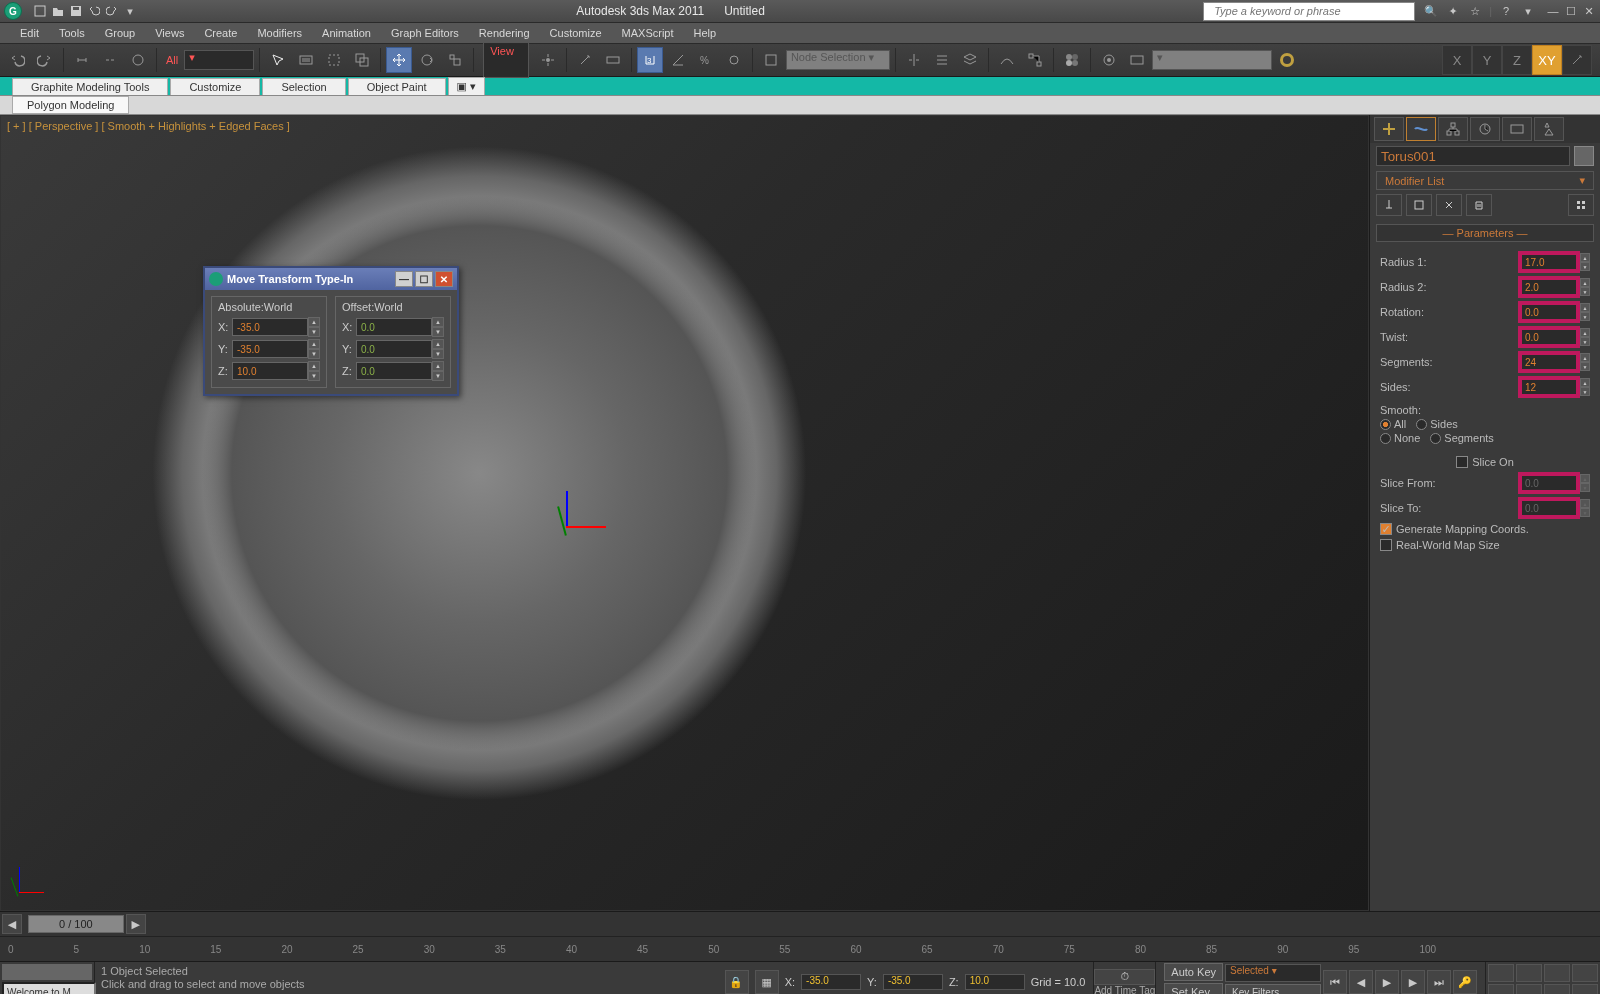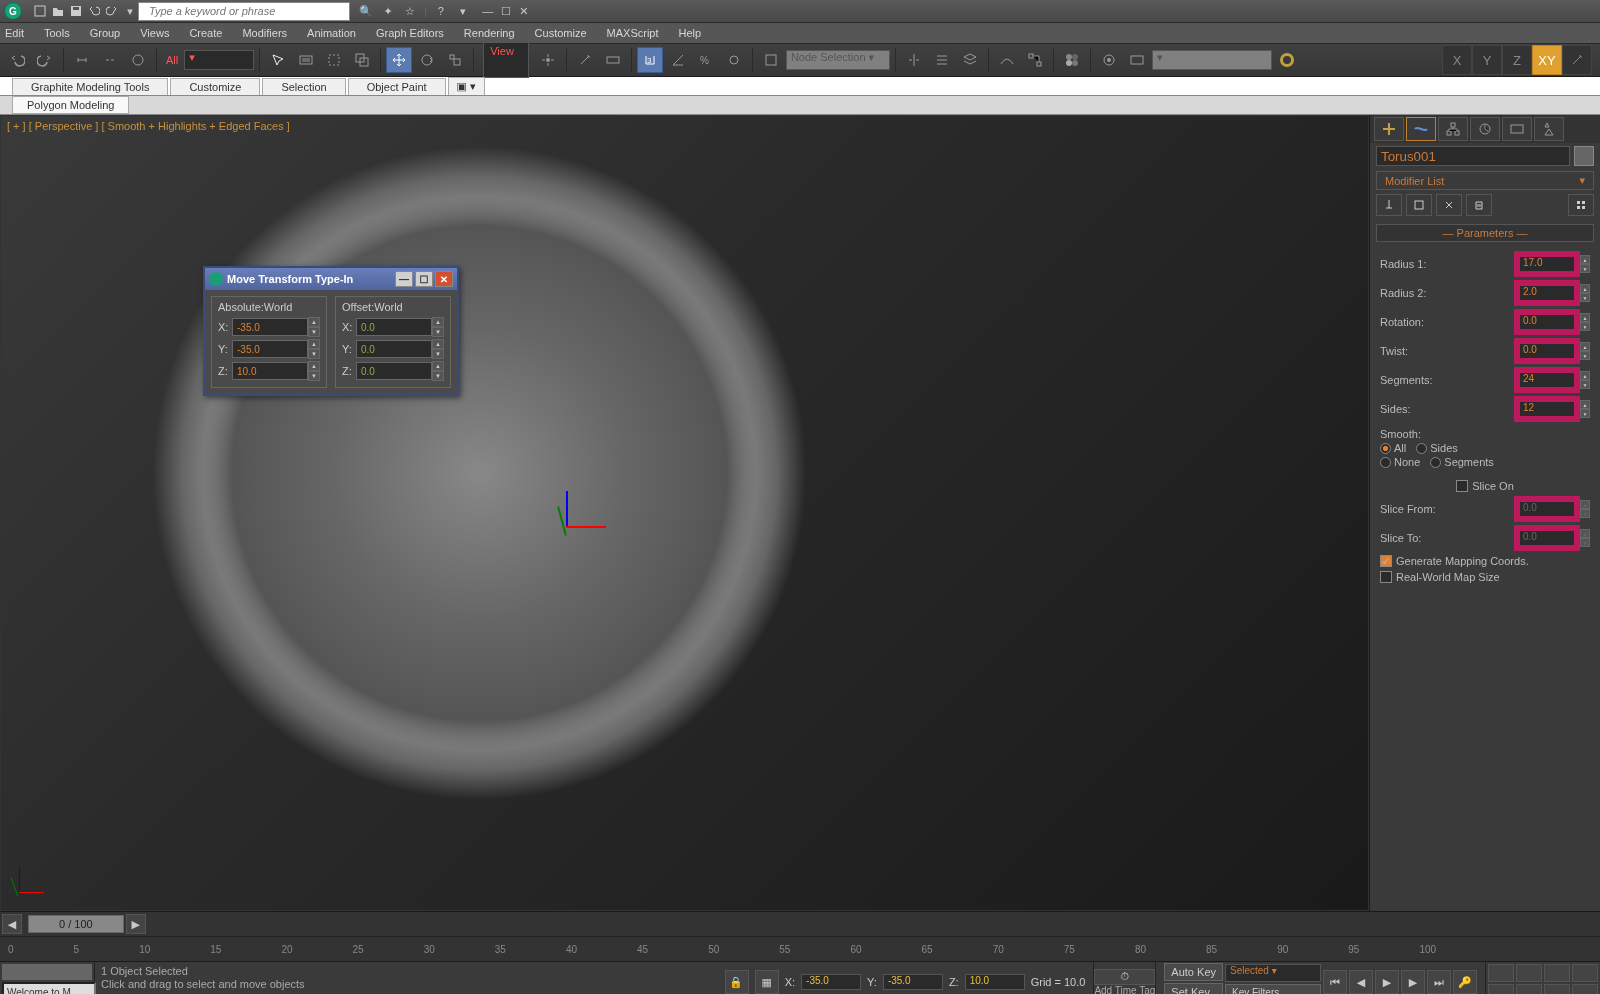--- a/index.html
+++ b/index.html
@@ -33,35 +33,35 @@
 }
 .qat { display:flex; gap:2px; margin-left:4px; }
 .qat-btn { width: 16px; height:16px; display:flex;align-items:center;justify-content:center; cursor:pointer;}
 .title-center { flex:1; text-align:center; color:#e8e8e8; font-size:12px;}
 .search-input { width:190px; height:17px; background:#fff; border:1px solid #888; color:#999; font-style:italic; padding:0 10px; font-size:11px;}
 .title-right-icons { display:flex; gap:6px; margin-left:8px; align-items:center;}
 .tri { width:16px;height:16px; display:flex;align-items:center;justify-content:center; cursor:pointer; }
 .win-controls { display:flex; gap:4px; margin-left:10px;}
 .win-btn { width:14px;height:14px; display:flex;align-items:center;justify-content:center; cursor:pointer;}
 
-.menubar { height:20px; background:#565656; border-bottom:1px solid #2a2a2a; display:flex; align-items:center; padding:0 5px; gap:20px;}
+.menubar { height:20px; background:#565656; border-bottom:1px solid #2a2a2a; display:flex; align-items:center; padding:0 20px; gap:20px;}
 .menu-item { color:#d8d8d8; cursor:pointer;}
 
 .toolbar { height:32px; background:linear-gradient(#404040,#363636); border-bottom:1px solid #1a1a1a; display:flex; align-items:center; padding:0 4px; gap:2px;}
 .tbtn { width:24px; height:24px; display:flex;align-items:center;justify-content:center; cursor:pointer; border:1px solid transparent; }
 .tbtn.active { background:#5a7ab0; border-color:#3a5a90; }
 .tsep { width:1px; height:24px; background:#2a2a2a; margin:0 3px;}
 .lbl { color:#e0e0e0; margin:0 4px;}
 .sel-filter { width:60px;height:18px; background:#2a2a2a; border:1px solid #555; color:#f55; padding:0 4px;}
 .sel-dd { width:94px; height:18px; background:#808080; border:1px solid #555; color:#555; padding:0 4px;}
 .axis-group { display:flex; gap:0; margin-left:auto; margin-right:4px;}
 .axis-btn { width:28px; height:28px; display:flex;align-items:center;justify-content:center; font-size:13px; color:#888; background:#333; border:1px solid #444; cursor:pointer;}
 .axis-btn.active { background:#e0a030; color:#fff; border-color:#c08020;}
 
-.ribbon-tabs { height:18px; background:#ffffff; display:flex; align-items:flex-end; border-bottom:1px solid #888;}
+.ribbon-tabs { height:18px; background:#14b8a6; display:flex; align-items:flex-end; border-bottom:1px solid #888;}
 .rtab { background:#f0f0f0; padding:2px 18px; color:#333; font-size:11px; border:1px solid #aaa; border-bottom:none; margin-left:2px; cursor:pointer;}
 .rtab.first { margin-left:12px;}
 
 .ribbon-sub { height:18px; background:#d8d8d8; display:flex; align-items:center; border-bottom:1px solid #888;}
 .rsubtab { background:#f8f8f8; padding:2px 14px; color:#333; font-size:11px; border:1px solid #aaa; margin-left:12px; cursor:pointer;}
 
 .body-row { display:flex; height:calc(994px - 22px - 20px - 32px - 18px - 18px - 24px - 24px - 40px);}
 
 .viewport { flex:1; background:#1a1a1a; position:relative; border:1px solid #333; overflow:hidden;}
 .vp-label { position:absolute; top:4px; left:6px; color:#c7923c; font-size:11px;}
@@ -105,21 +105,21 @@
 .obj-name { flex:1; height:18px; background:#2a2a2a;border:1px solid #555;color:#cc7a3a;padding:0 4px;}
 .color-swatch { width:18px;height:18px;background:#666;border:1px solid #888;margin-left:4px;cursor:pointer;}
 .mod-list-lbl { padding:2px 8px;color:#cc7a3a;background:#3a3a3a;border:1px solid #555;margin:2px 6px;display:flex;justify-content:space-between;align-items:center; cursor:pointer;}
 .mod-stack { margin:4px 6px; height:90px; background:#2a2a2a;border:1px solid #555; padding:4px; color:#cc7a3a;}
 .mod-tools { display:flex; gap:4px; padding:2px 6px;}
 .mod-tool { width:24px;height:20px;border:1px solid #555;background:#3a3a3a;display:flex;align-items:center;justify-content:center;cursor:pointer;}
 .rollout-title { margin:6px 6px 2px; padding:2px 23px; background:#333;color:#cc7a3a;text-align:center;border:1px solid #555; cursor:pointer;}
 .rollout-body { padding:4px 10px;}
 .param-row { display:flex;align-items:center;margin:3px 0;}
 .param-lbl { flex:1;text-align:left;color:#bbb;margin-right:18px;}
-.param-spin { width:48px;height:14px;background:#2a2a2a;border:6px solid #be185d;color:#e08030;padding:0 3px;font-size:10px;display:flex;align-items:flex-start;}
+.param-spin { width:48px;height:14px;background:#2a2a2a;border:4px solid #be185d;color:#e08030;padding:0 3px;font-size:10px;display:flex;align-items:center;}
 .param-spinbtn { width:10px;display:flex;flex-direction:column;}
 .p-arrow { height:7px;background:#555;border:1px solid #666;font-size:5px;display:flex;align-items:center;justify-content:center;cursor:pointer;}
 .smooth-group { margin-top:6px;}
 .radio-row { display:flex;gap:10px;margin:2px 0;}
 .radio { display:flex;align-items:center;gap:3px;color:#bbb;cursor:pointer;}
 .radio .dot { width:9px;height:9px;border-radius:50%;border:1px solid #888;background:#2a2a2a;}
 .radio.checked .dot { background:radial-gradient(circle,#e08030 0%,#e08030 40%,#2a2a2a 45%);}
 .chk-row { display:flex;align-items:center;gap:4px;margin:4px 0;color:#bbb;cursor:pointer;}
 .chk { width:10px;height:10px;border:1px solid #888;background:#2a2a2a;display:flex;align-items:center;justify-content:center;}
 .chk.checked { background:#e08030;}
@@ -175,20 +175,25 @@
         </svg>
       </div>
     <div class="qat-btn">
         <svg width="12" height="12">
           <path d="M4 2a4 4 0 1 0 4 4" fill="none" stroke="#ccc"></path>
           <path d="M8 2l2 2-2 2" fill="none" stroke="#ccc"></path>
         </svg>
       </div>
     <div class="qat-btn">▾</div>
   </div>
+  <div class="title-center">
+    <span>Autodesk 3ds Max  2011</span>
+    &nbsp;&nbsp;&nbsp;&nbsp;
+    <span>Untitled</span>
+  </div>
   <input class="search-input" placeholder="Type a keyword or phrase" style="">
   <div class="title-right-icons">
     <div class="tri">🔍</div>
     <div class="tri">✦</div>
     <div class="tri">☆</div>
     <div style="color:#666">|</div>
     <div class="tri">?</div>
     <div class="tri">▾</div>
   </div>
   <div class="win-controls">

